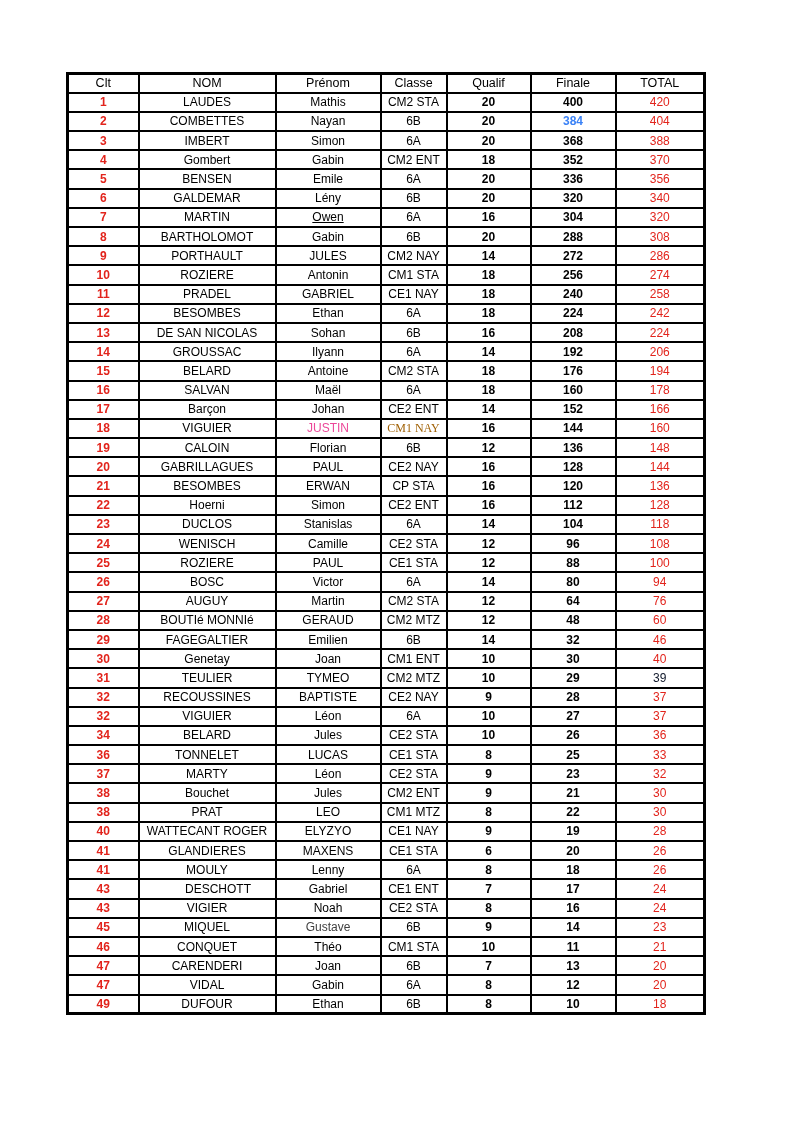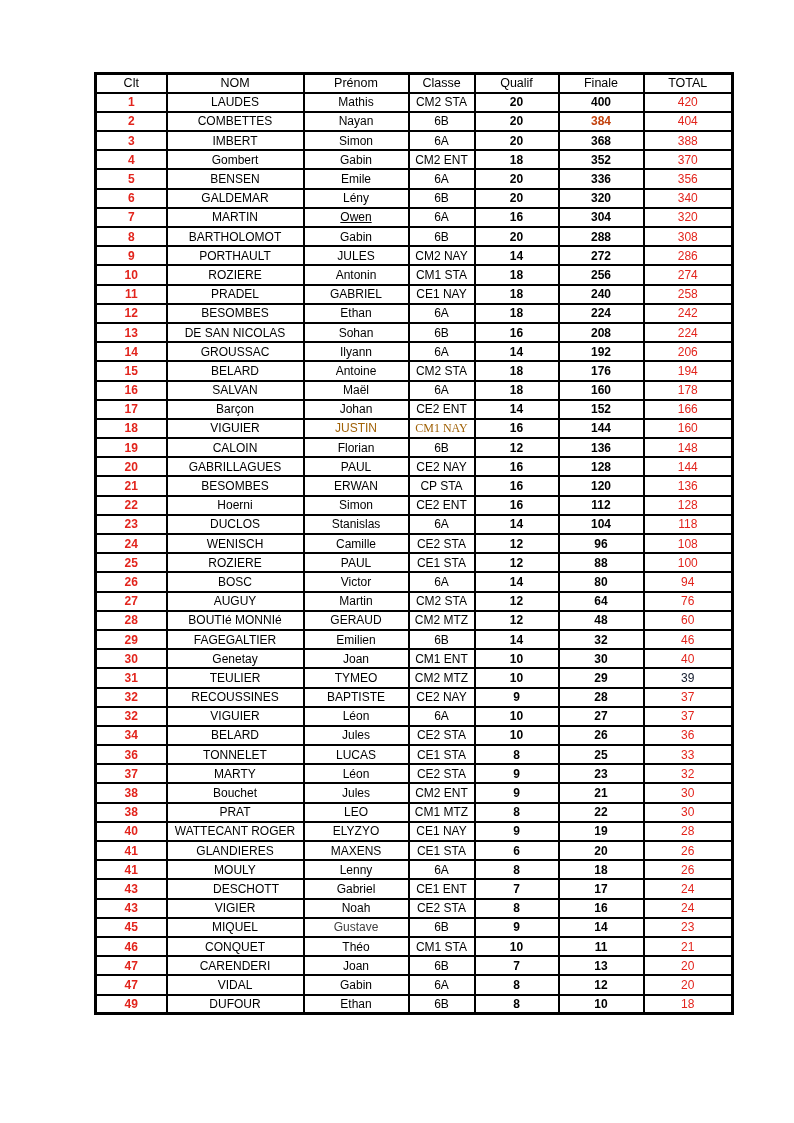--- a/index.html
+++ b/index.html
@@ -15,21 +15,20 @@
     background: #ffffff;
     overflow: hidden;
   }
   table.results {
     position: absolute;
     left: 66px; top: 72px;
     width: 637px;
     border-collapse: collapse;
     table-layout: fixed;
     font-size: 12px;
-    margin-left: 28px;
   }
   table.results th, table.results td {
     border: 2px solid #000000;
     text-align: center;
     vertical-align: middle;
     height: 19.2px;
     padding: 0 2px;
     overflow: hidden;
     white-space: nowrap;
     line-height: 1;
@@ -75,21 +74,21 @@
           <td class="col-qualif" style="color: rgb(0, 0, 0);">20</td>
           <td class="col-finale" style="color: rgb(0, 0, 0);">400</td>
           <td class="col-total" style="color: rgb(226, 36, 28);">420</td>
         </tr>
         <tr>
           <td class="col-clt" style="color: rgb(226, 36, 28);">2</td>
           <td class="col-nom" style="color: rgb(0, 0, 0);">COMBETTES</td>
           <td class="col-prenom" style="color: rgb(0, 0, 0);">Nayan</td>
           <td class="col-classe" style="color: rgb(0, 0, 0);">6B</td>
           <td class="col-qualif" style="color: rgb(0, 0, 0);">20</td>
-          <td class="col-finale" style="color: #c2410c;">384</td>
+          <td class="col-finale" style="color: #3b82f6;">384</td>
           <td class="col-total" style="color: rgb(226, 36, 28);">404</td>
         </tr>
         <tr>
           <td class="col-clt" style="color: rgb(226, 36, 28);">3</td>
           <td class="col-nom" style="color: rgb(0, 0, 0);">IMBERT</td>
           <td class="col-prenom" style="color: rgb(0, 0, 0);">Simon</td>
           <td class="col-classe" style="color: rgb(0, 0, 0);">6A</td>
           <td class="col-qualif" style="color: rgb(0, 0, 0);">20</td>
           <td class="col-finale" style="color: rgb(0, 0, 0);">368</td>
           <td class="col-total" style="color: rgb(226, 36, 28);">388</td>
@@ -216,21 +215,21 @@
           <td class="col-nom" style="color: rgb(0, 0, 0);">Barçon</td>
           <td class="col-prenom" style="color: rgb(0, 0, 0);">Johan</td>
           <td class="col-classe" style="color: rgb(0, 0, 0);">CE2 ENT</td>
           <td class="col-qualif" style="color: rgb(0, 0, 0);">14</td>
           <td class="col-finale" style="color: rgb(0, 0, 0);">152</td>
           <td class="col-total" style="color: rgb(226, 36, 28);">166</td>
         </tr>
         <tr>
           <td class="col-clt" style="color: rgb(226, 36, 28);">18</td>
           <td class="col-nom" style="color: rgb(0, 0, 0);">VIGUIER</td>
-          <td class="col-prenom" style="color: #a16207;">JUSTIN</td>
+          <td class="col-prenom" style="color: #ec4899;">JUSTIN</td>
           <td class="col-classe" style="color: #a16207; font-family: Liberation Serif, serif;">CM1 NAY</td>
           <td class="col-qualif" style="color: rgb(0, 0, 0);">16</td>
           <td class="col-finale" style="color: rgb(0, 0, 0);">144</td>
           <td class="col-total" style="color: rgb(226, 36, 28);">160</td>
         </tr>
         <tr>
           <td class="col-clt" style="color: rgb(226, 36, 28);">19</td>
           <td class="col-nom" style="color: rgb(0, 0, 0);">CALOIN</td>
           <td class="col-prenom" style="color: rgb(0, 0, 0);">Florian</td>
           <td class="col-classe" style="color: rgb(0, 0, 0);">6B</td>

